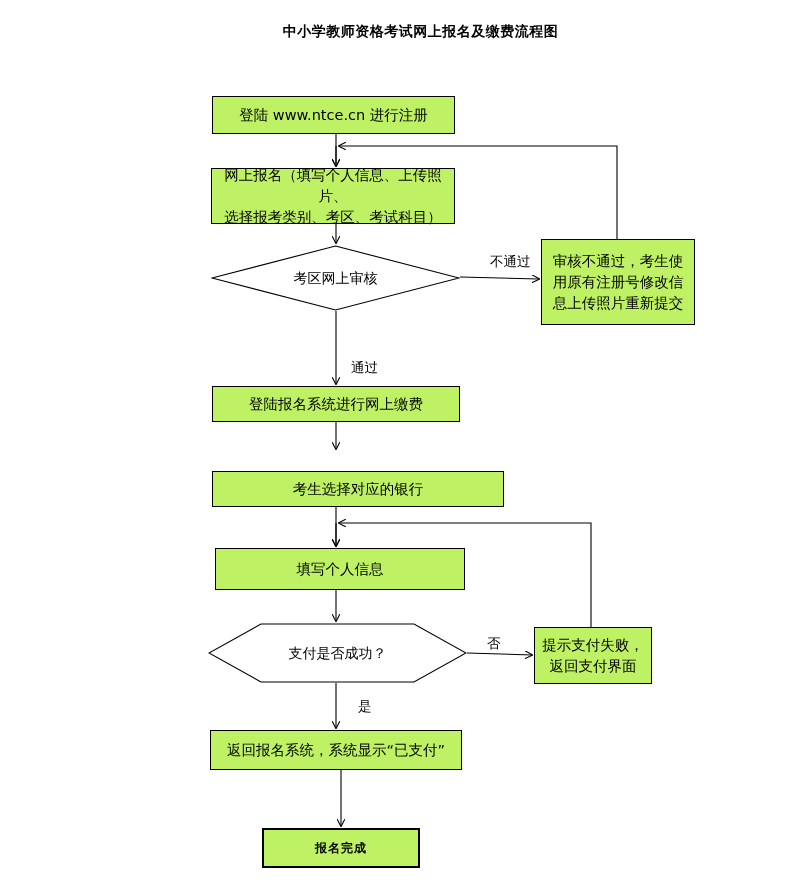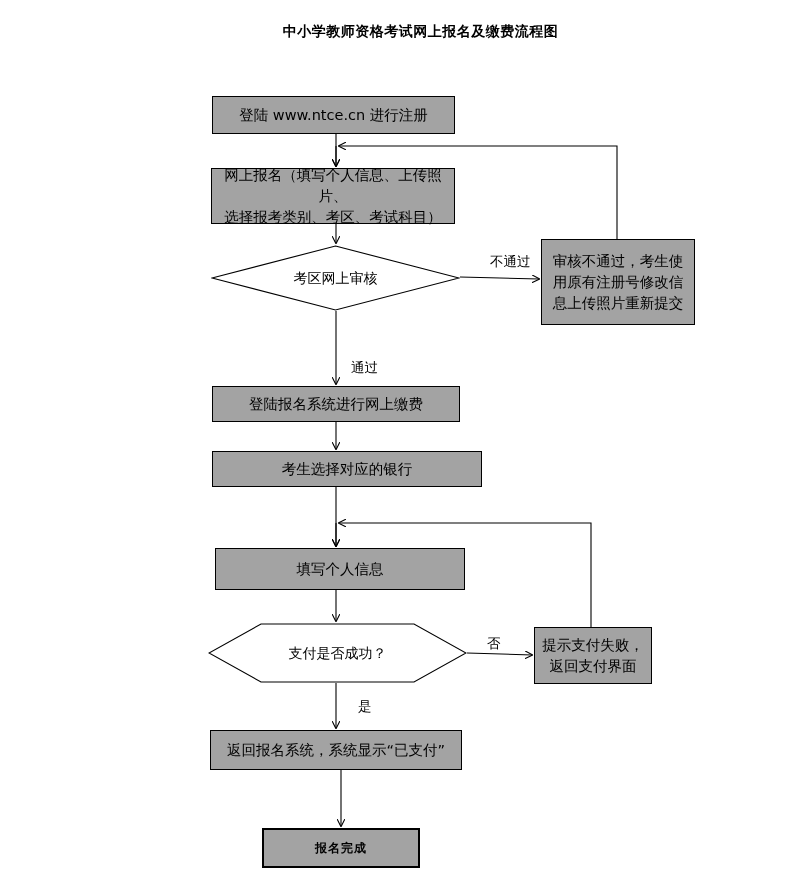--- a/index.html
+++ b/index.html
@@ -36,21 +36,21 @@
   }
   .node {
     position: absolute;
     box-sizing: border-box;
     display: flex;
     align-items: center;
     justify-content: center;
     text-align: center;
     font-size: 14.5px;
     line-height: 21px;
-    background: #a3a3a3;
+    background: #bef264;
   }
   .box {
     border: 1px solid #000000;
   }
   .box-bold {
     border: 2px solid #000000;
     font-weight: bold;
     font-size: 12px;
     letter-spacing: 1px;
   }
@@ -156,21 +156,21 @@
   <div class="node box" style="left:541px; top:239px; width:154px; height:86px;">
     <span class="lbl">审核不通过，考生使
 用原有注册号修改信
 息上传照片重新提交</span>
   </div>
 
   <div class="node box" style="left:212px; top:386px; width:248px; height:36px;">
     <span class="lbl">登陆报名系统进行网上缴费</span>
   </div>
 
-  <div class="node box" style="left:212px; top:451px; width:270px; height:36px;">
+  <div class="node box" style="left:212px; top:471px; width:292px; height:36px;">
     <span class="lbl">考生选择对应的银行</span>
   </div>
 
   <div class="node box" style="left:215px; top:548px; width:250px; height:42px;">
     <span class="lbl">填写个人信息</span>
   </div>
 
   <div class="poly-wrap" style="left:208px; top:623px; width:259px; height:60px;">
     <svg width="259" height="60" viewBox="0 0 259 60" xmlns="http://www.w3.org/2000/svg">
       <polygon points="53,1 206,1 258,30 206,59 53,59 1,30" fill="#ffffff" stroke="#000000" stroke-width="1.1"></polygon>

